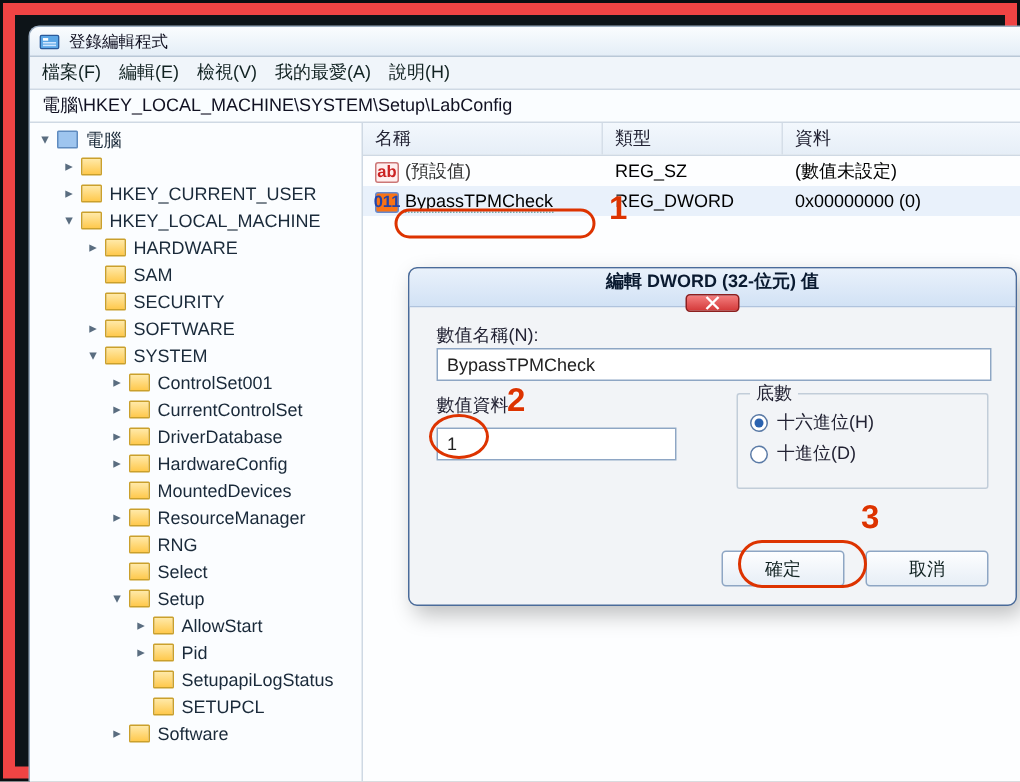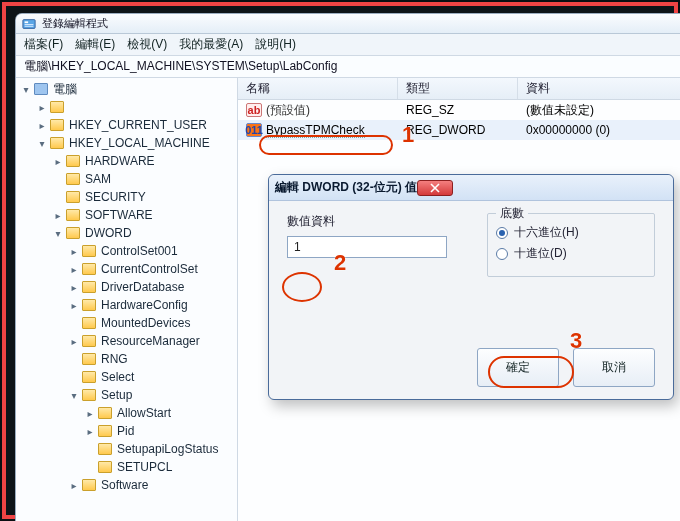--- a/index.html
+++ b/index.html
@@ -1,17 +1,17 @@
 <!DOCTYPE html>
 <html><head>
 <meta charset="utf-8">
 <style>
   * { box-sizing: border-box; margin: 0; padding: 0; font-family: "Segoe UI", "Microsoft JhengHei", sans-serif; }
   body { background: #0a0f12; width: 680px; height: 521px; overflow: hidden; position: relative; }
-  .frame { position: absolute; inset: 2px; border: 4px solid #ef4444; background: #0d1418; }
+  .frame { position: absolute; inset: 2px; border: 8px solid #ef4444; background: #0d1418; }
   .window { position: absolute; top: 8px; left: 10px; right: -40px; bottom: -60px; background: #e8eff5; border-top-left-radius: 6px; box-shadow: 0 0 0 1px #9badc0; overflow: hidden; }
   .titlebar { height: 20px; display: flex; align-items: center; gap: 6px; padding: 2px 6px; background: linear-gradient(#fafcfe,#e4eef7); border-bottom: 1px solid #b9c8d7; font-size: 11px; color: #112; }
   .titlebar .ticon { width: 14px; height: 14px; display: inline-block; }
   .ticon svg { width: 14px; height: 14px; display: block; }
   .menubar { height: 22px; display: flex; align-items: center; gap: 12px; padding: 0 8px; background: #f0f5fa; border-bottom: 1px solid #cfd9e4; font-size: 12px; color: #122; }
   .menubar span { cursor: default; }
   .addrbar { height: 22px; display:flex; align-items:center; padding: 0 8px; background: #fafdff; border-bottom: 1px solid #cfd9e4; font-size: 12px; color: #112; }
   .body { display:flex; flex-direction:row; position:absolute; top:64px; left:0; right:0; bottom:0; }
   .tree { width: 222px; background: #fbfdff; border-right: 1px solid #cfd9e4; font-size: 12px; color: #1a2a3a; padding-top: 2px; overflow: hidden; }
   .node { display:flex; align-items:center; height: 18px; padding-left: var(--pl); white-space: nowrap; }
@@ -32,36 +32,36 @@
   .vicon.str { color:#c22; border-color:#c77; background:#fee; }
   .vicon.dw  { color:#24a; border-color:#68c; background:#f97316; }
   .row1 .c-name { color:#333; }
   .row2.sel { background:rgba(120,170,230,.15); }
   .row2 .c-name span.nm { border-bottom:1px dotted #7aa; }
   .boxed { position:absolute; border:2px solid #d30; border-radius:12px; pointer-events:none; }
 
   .anno { position:absolute; font: bold 22px/1 Arial; color:#d30; pointer-events:none; text-shadow:0 0 2px #fff; }
 
   .dialog { position:absolute; top:160px; left:252px; width:406px; height:226px; background:#f2f4f7; border:1px solid #4a6b9a; border-radius:6px; box-shadow:4px 6px 14px rgba(0,0,0,.25); }
-  .dtitle { height:26px; background:linear-gradient(#e9f1fb,#d2e2f5); border-bottom:1px solid #b0c3dd; display:flex; align-items:center; padding:0 6px; font-size:12px; font-weight:bold; color:#0a1a30; border-radius:6px 6px 0 0; }
+  .dtitle { height:26px; background:linear-gradient(#e9f1fb,#d2e2f5); border-bottom:1px solid #b0c3dd; display:flex; align-items:center; justify-content:space-between; padding:0 6px; font-size:12px; font-weight:bold; color:#0a1a30; border-radius:6px 6px 0 0;flex-direction:column; }
   .dclose { width:36px; height:16px; background:linear-gradient(#f47f7f,#d43a3a); border:1px solid #8c1f1f; border-radius:3px; display:flex; align-items:center; justify-content:center; }
   .dclose svg { width:10px; height:10px; }
   .dbody { padding:10px 18px 8px; font-size:12px; color:#223; position:relative; height:calc(100% - 26px); }
   .fld { margin-bottom:8px; }
   .inp { width:370px; height:22px; border:1px solid #8ea6c4; background:#fff; padding:2px 6px; font-size:12px; color:#222; }
   .halfrow { display:flex; gap:12px; margin-top:2px; }
   .halfrow .left { width:188px; }
   .halfrow .right { flex:1; border:1px solid #c2cdd9; padding:6px 8px 10px; position:relative; border-radius:2px; }
   .halfrow .right .glab { position:absolute; top:-9px; left:8px; background:#f2f4f7; padding:0 4px; font-size:12px; }
   .inp.small { width:160px; }
   .radio { display:flex; align-items:center; gap:6px; margin:4px 0; font-size:12px; }
   .radio .rdot { width:12px; height:12px; border-radius:50%; border:1px solid #5a7aa6; display:inline-flex; align-items:center; justify-content:center; background:#fff; }
   .radio.sel .rdot::after { content:""; width:6px; height:6px; border-radius:50%; background:#2a62b0; }
   .btnrow { position:absolute; bottom:12px; right:18px; display:flex; gap:14px; }
-  .btn { width:82px; height:39px; border:1px solid #8ea6c4; background:linear-gradient(#fdfeff,#e7eef6); border-radius:3px; font-size:12px; display:flex; align-items:center; justify-content:center; color:#122;margin-top:36px; }
+  .btn { width:82px; height:24px; border:1px solid #8ea6c4; background:linear-gradient(#fdfeff,#e7eef6); border-radius:3px; font-size:12px; display:flex; align-items:center; justify-content:center; color:#122;margin-top:36px; }
   
   .circ { position:absolute; border:2px solid #d30; border-radius:50%; pointer-events:none; }
 </style>
 </head>
 <body>
 
 <div class="frame">
 <div class="window">
 
   <div class="titlebar">
@@ -125,21 +125,21 @@
             <span class="lbl">SECURITY</span>
           </div>
       <div class="node" style="--pl:36px">
             <span class="tw">▸</span>
             <span class="fic folder"></span>
             <span class="lbl">SOFTWARE</span>
           </div>
       <div class="node" style="--pl:36px">
             <span class="tw">▾</span>
             <span class="fic folder"></span>
-            <span class="lbl">DWORD</span>
+            <span class="lbl">SYSTEM</span>
           </div>
       <div class="node" style="--pl:52px">
             <span class="tw">▸</span>
             <span class="fic folder"></span>
             <span class="lbl">ControlSet001</span>
           </div>
       <div class="node" style="--pl:52px">
             <span class="tw">▸</span>
             <span class="fic folder"></span>
             <span class="lbl">CurrentControlSet</span>
@@ -229,20 +229,24 @@
   <div class="dialog">
     <div class="dtitle">
       <span>編輯 DWORD (32-位元) 值</span>
       <span class="dclose">
         <svg viewBox="0 0 10 10">
               <path d="M1 1 L9 9 M9 1 L1 9" stroke="#fff" stroke-width="1.6"></path>
             </svg>
       </span>
     </div>
     <div class="dbody">
+      <div class="fld">
+        <div>數值名稱(N):</div>
+        <input class="inp" readonly="" value="BypassTPMCheck" style="">
+      </div>
       <div class="halfrow">
         <div class="left">
           <div style="display:flex;align-items:center;gap:6px">
             <span style="position:relative">
               <span>數值資料</span>
             </span>
           </div>
           <input class="inp small" style="margin-top: 6px;" value="1">
         </div>
         <div class="right">

